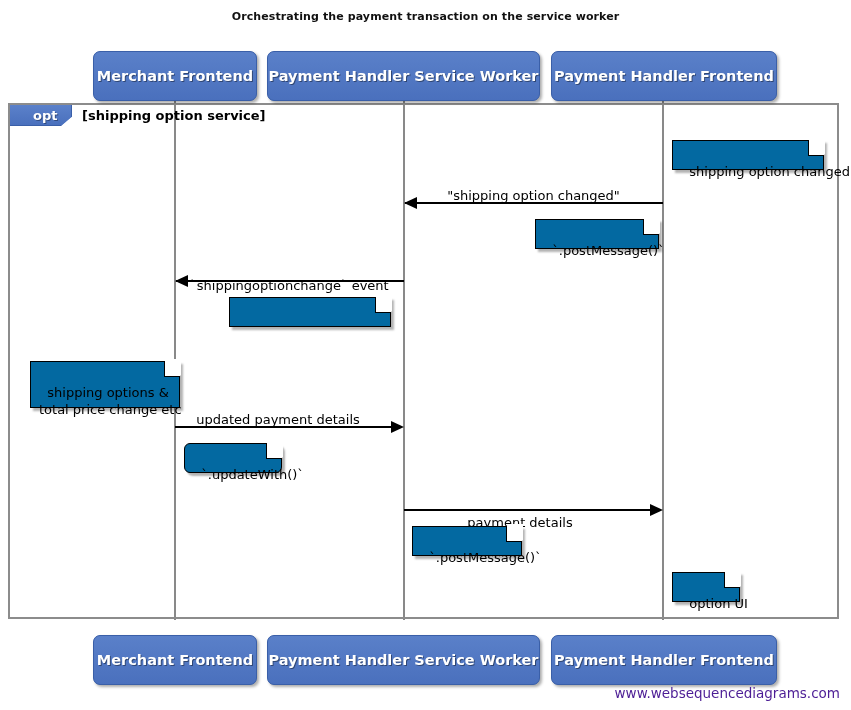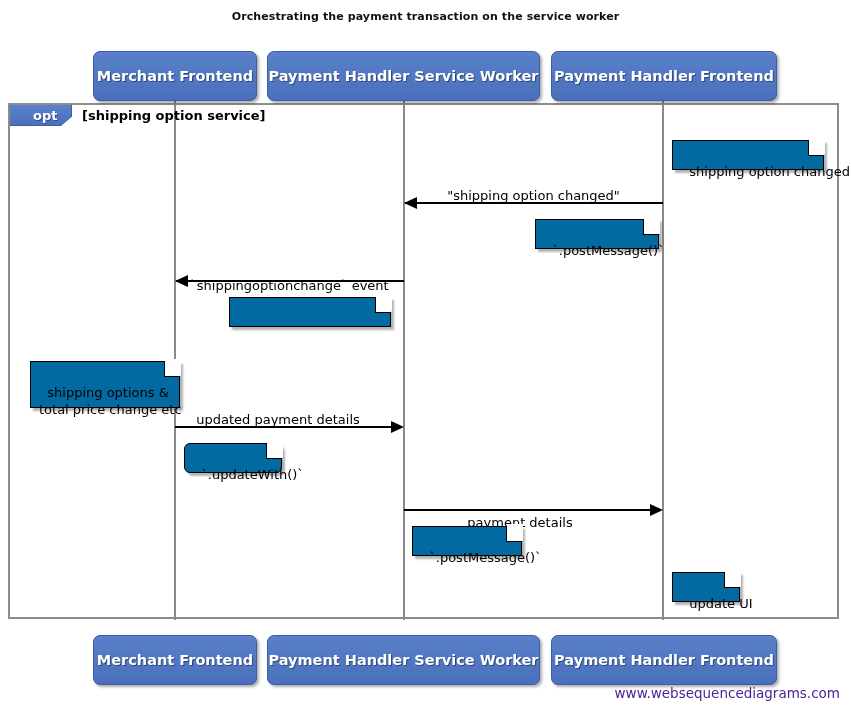--- a/index.html
+++ b/index.html
@@ -214,21 +214,21 @@
 <div class="msg-label" style="left:404px; top:492px; width:232px;margin-top:23px;">payment details</div>
 <div class="msg-line" style="left:404px; top:509px; width:246px;"></div>
 <div class="msg-head right" style="left:650px; top:504px;"></div>
 
 <div class="note" style="left:412px; top:526px; width:110px; height:30px;">
   <span>`.postMessage()`</span>
   <span class="note-fold"></span>
 </div>
 
 <div class="note" style="left:672px; top:572px; width:68px; height:30px;">
-  <span>update UI</span>
+  <span>option UI</span>
   <span class="note-fold"></span>
 </div>
 
 <div class="participant" style="left:93px; top:635px; width:164px;">Merchant Frontend</div>
 <div class="participant" style="left:267px; top:635px; width:273px;">Payment Handler Service Worker</div>
 <div class="participant" style="left:551px; top:635px; width:226px;">Payment Handler Frontend</div>
 
 <div class="footer">www.websequencediagrams.com</div>
 
 </body></html>

